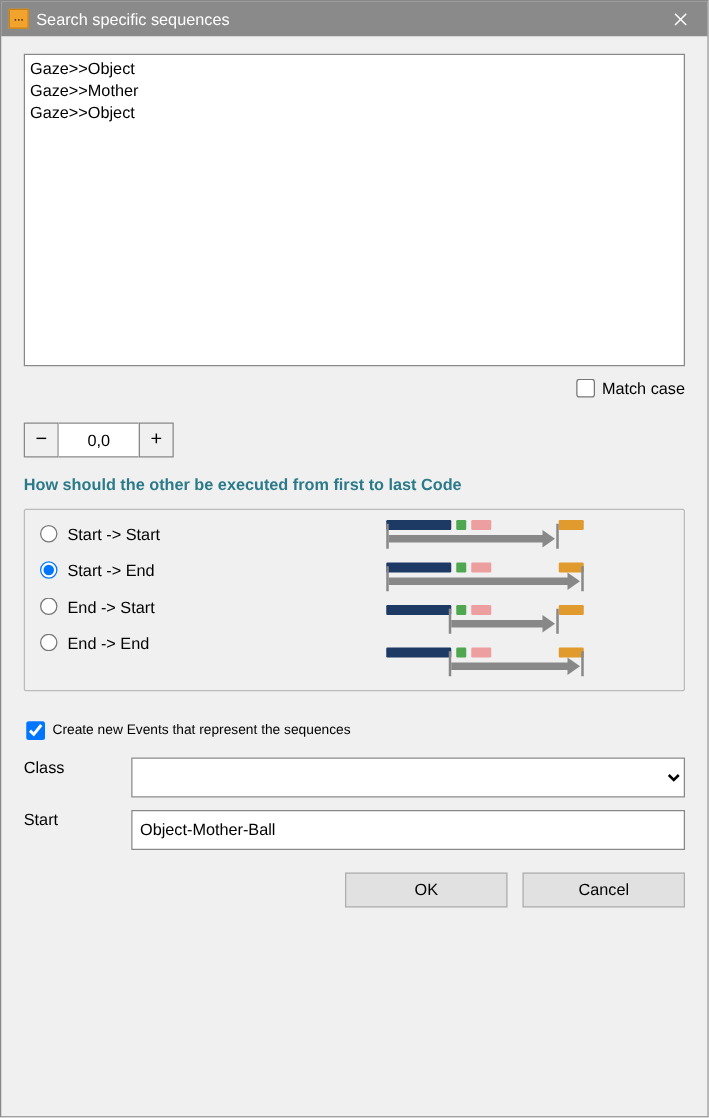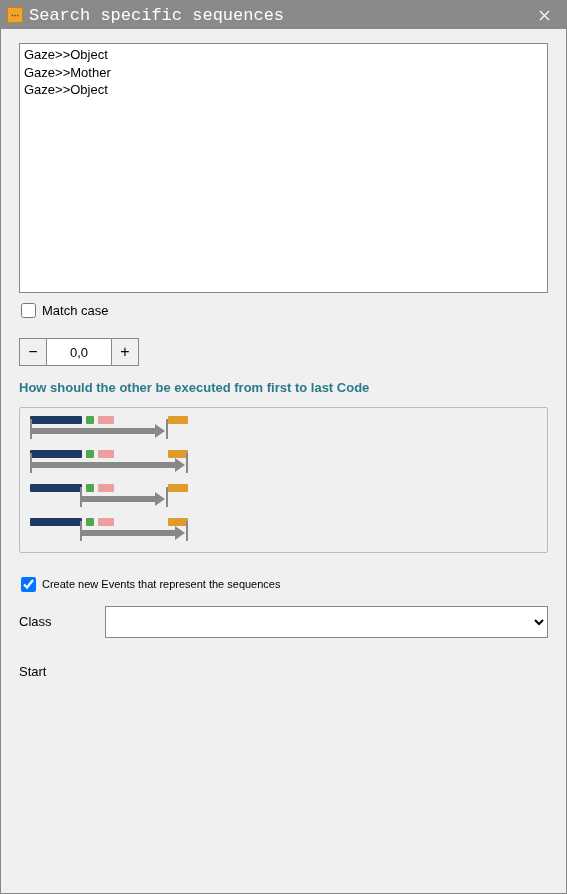--- a/index.html
+++ b/index.html
@@ -35,22 +35,21 @@
     margin-right: 6px;
     display: flex;
     align-items: center;
     justify-content: center;
     font-size: 8px;
     color: #5a3a0a;
     font-weight: bold;
   }
   .titlebar .title {
     flex: 1;
-    font-size: 17px;
-    font-family: Liberation Mono, monospace;
+    font-size: 13px;
   }
   .titlebar .close {
     width: 44px;
     height: 28px;
     display: flex;
     align-items: center;
     justify-content: center;
     cursor: pointer;
   }
   .titlebar .close svg { stroke: #fff; }
@@ -80,20 +79,21 @@
     font-size: 13px;
     padding: 2px 4px;
     line-height: 1.35;
     color: #000;
   }
 
   .checkbox-row {
     display: flex;
     align-items: center;
     margin: 10px 0 12px 2px;
+    justify-content: flex-end;
   }
   .checkbox-row input[type=checkbox] {
     width: 15px; height: 15px;
     margin: 0 6px 0 0;
   }
   .checkbox-row label {
     font-size: 13px;
   }
 
   .stepper {
@@ -186,22 +186,21 @@
   .create-events {
     display: flex;
     align-items: center;
     margin: 4px 0 14px 2px;
   }
   .create-events input { width:15px; height:15px; margin:0 6px 0 0; }
   .create-events label { font-size: 11px; }
 
   .field-row {
     display: flex;
-    align-items: center;
-    margin-bottom: 26px;
+    margin-bottom: 10px;
   }
   .field-row .lbl {
     width: 86px;
     font-size: 13px;
   }
   .field-row select, .field-row input[type=text] {
     flex: 1;
     height: 26px;
     border: 1px solid #888;
     background: #fff;
@@ -254,20 +253,38 @@
 
     <div class="stepper">
       <button>−</button>
       <input type="text" value="0,0" style="">
       <button>+</button>
     </div>
 
     <div class="instruction">How should the other be executed from first to last Code</div>
 
     <div class="radio-section">
+      <div class="radio-col">
+        <div class="radio-row">
+          <input type="radio" name="mode" style="">
+          <span>Start -&gt; Start</span>
+        </div>
+        <div class="radio-row">
+          <input type="radio" name="mode" checked="" style="">
+          <span>Start -&gt; End</span>
+        </div>
+        <div class="radio-row">
+          <input type="radio" name="mode" style="">
+          <span>End -&gt; Start</span>
+        </div>
+        <div class="radio-row">
+          <input type="radio" name="mode" style="">
+          <span>End -&gt; End</span>
+        </div>
+      </div>
       <div class="diagram-col">
 
         <div class="mini-diagram">
           <div class="bar navy" style="left:0;width:52px;"></div>
           <div class="bar green" style="left:56px;"></div>
           <div class="bar salmon" style="left:68px;"></div>
           <div class="bar orange" style="left:138px;width:20px;"></div>
           <div class="tick" style="left:0;"></div>
           <div class="arrow-line" style="left:2px;width:124px;"></div>
           <div class="arrow-head" style="left:125px;"></div>
@@ -315,19 +332,22 @@
     </div>
 
     <div class="field-row">
       <div class="lbl">Class</div>
       <select>
         <option>Joint Attention</option>
       </select>
     </div>
     <div class="field-row">
       <div class="lbl">Start</div>
+      <input type="text" value="Object-Mother-Ball" style="">
     </div>
 
     <div class="buttons">
+      <button>OK</button>
+      <button>Cancel</button>
     </div>
 
   </div>
 </div>
 
 </body></html>

